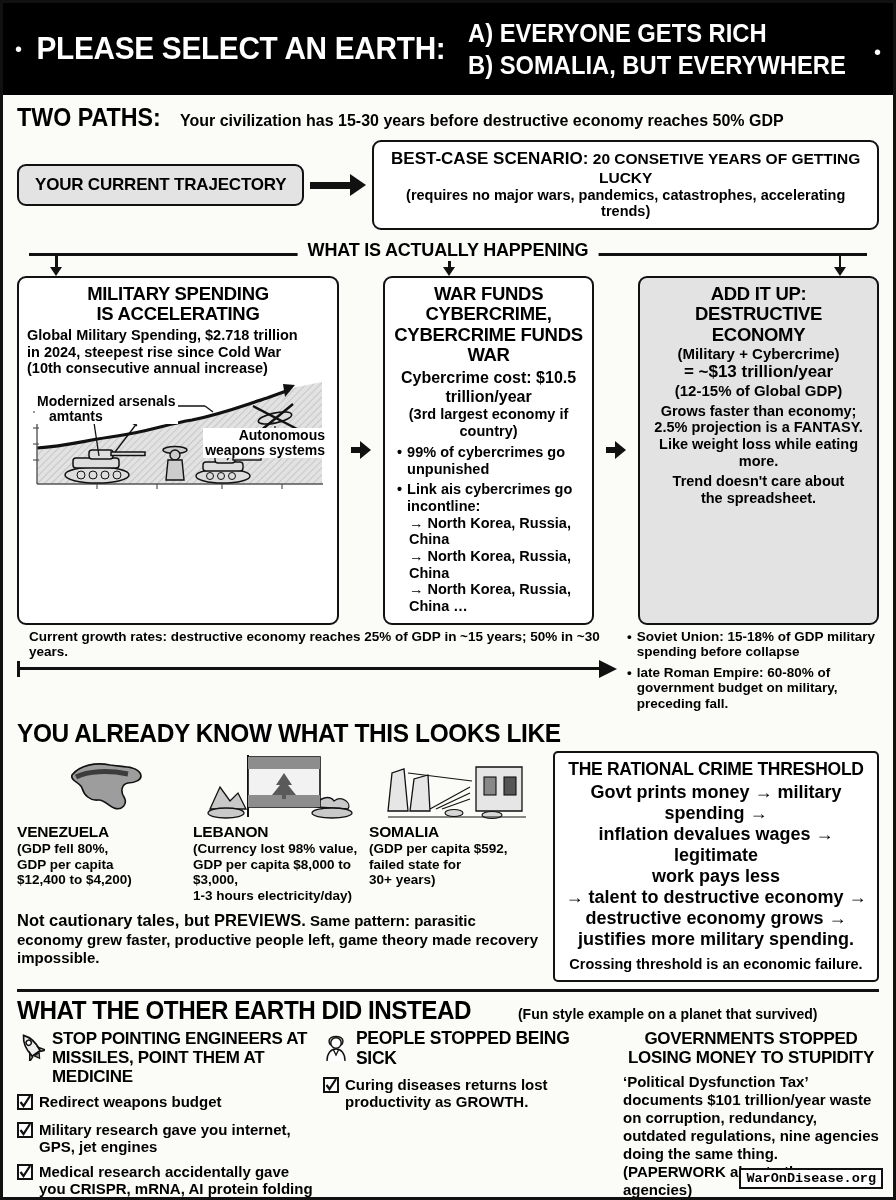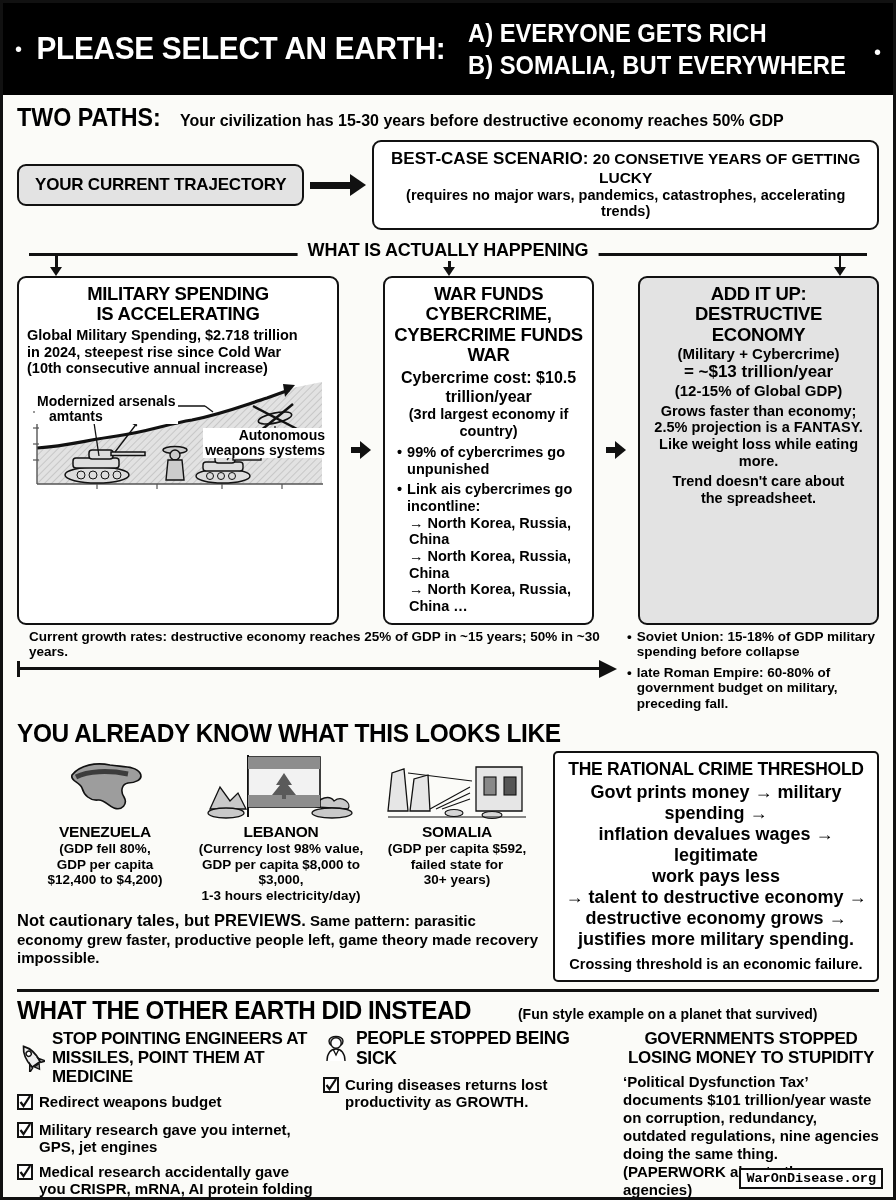--- a/index.html
+++ b/index.html
@@ -114,21 +114,21 @@
   .gaxis .cap { position: absolute; left: 0; top: 0; width: 3px; height: 16px; background: #111; }
   .gaxis .head { position:absolute; right:0; top:-1px; width:0;height:0;
     border-top:9px solid transparent;border-bottom:9px solid transparent;border-left:18px solid #111; }
   .growth .right { flex: 1; padding-left: 10px; }
   .gb { display: flex; gap: 5px; font-size: 13.5px; font-weight: 700; line-height: 1.15; margin-bottom: 5px; }
 
   
   .ctry-wrap { display: flex; padding: 2px 14px 0; }
   .ctry-left { width: 528px; }
   .ctries { display: flex; }
-  .ctry { flex: 1; text-align: center; }
+  .ctry { flex: 1; }
   .ctry .art { height: 72px; display: flex; align-items: flex-end; justify-content: center; }
   .ctry .nm { font-size: 15.5px; font-weight: 700; letter-spacing: -.2px; }
   .ctry .dt { font-size: 13.5px; font-weight: 700; line-height: 1.14; }
   .prev { font-size: 15px; font-weight: 700; line-height: 1.2; margin-top: 8px; }
   .prev b { font-size: 16.5px; }
   .thresh { flex: 1; margin-left: 8px; border: 2.5px solid #111; border-radius: 5px; background:#fff;
             padding: 6px 8px 8px; text-align: center; }
   .thresh .th { font-size: 17.5px; font-weight: 700; letter-spacing: -.3px; }
   .thresh .tb { font-size: 18px; font-weight: 700; line-height: 1.16; margin-top: 2px; }
   .thresh .tf { font-size: 14.5px; font-weight: 700; margin-top: 7px; }
@@ -470,21 +470,21 @@
   <div class="sep"></div>
 
   <div class="oe-head">
     <span class="h">WHAT THE OTHER EARTH DID INSTEAD</span>
     <span class="s">(Fun style example on a planet that survived)</span>
   </div>
 
   <div class="cols3">
 
     <div class="c1">
-      <div style="display:flex;gap:7px;align-items:center">
+      <div style="display:flex;gap:7px;align-items:flex-start">
         <span style="flex:0 0 auto;margin-top:2px">
           <svg width="28" height="30" viewBox="0 0 28 30">
             <g transform="rotate(-35 14 15)">
               <path d="M14,2 C19,8 20,16 19,24 L9,24 C8,16 9,8 14,2 Z" fill="#eee" stroke="#111" stroke-width="1.7"></path>
               <path d="M9,20 L4,27 L9,25 Z" fill="#ccc" stroke="#111" stroke-width="1.5"></path>
               <path d="M19,20 L24,27 L19,25 Z" fill="#ccc" stroke="#111" stroke-width="1.5"></path>
               <circle cx="14" cy="11" r="2.6" fill="#fff" stroke="#111" stroke-width="1.4"></circle>
               <path d="M11,25 L14,30 L17,25 Z" fill="#999" stroke="#111" stroke-width="1.2"></path>
             </g>
           </svg>

